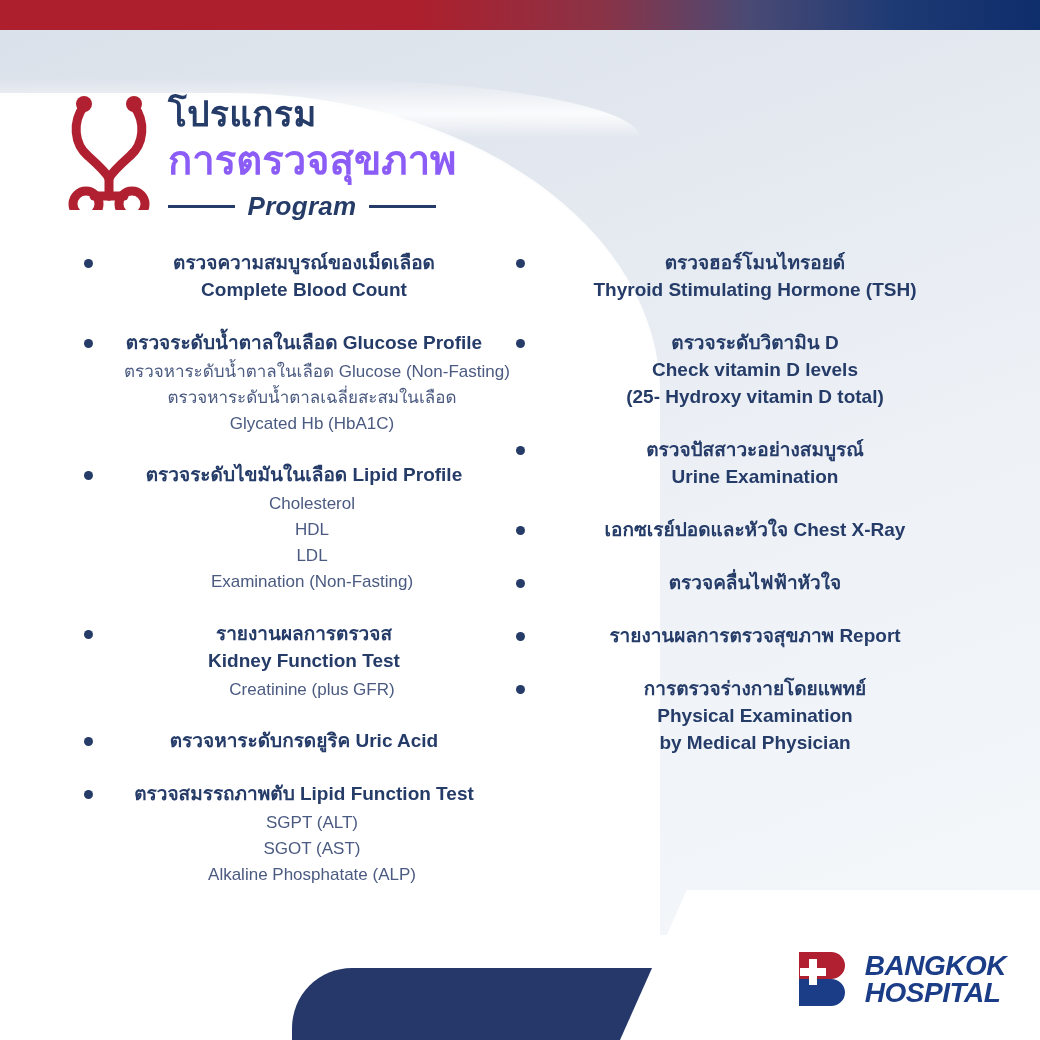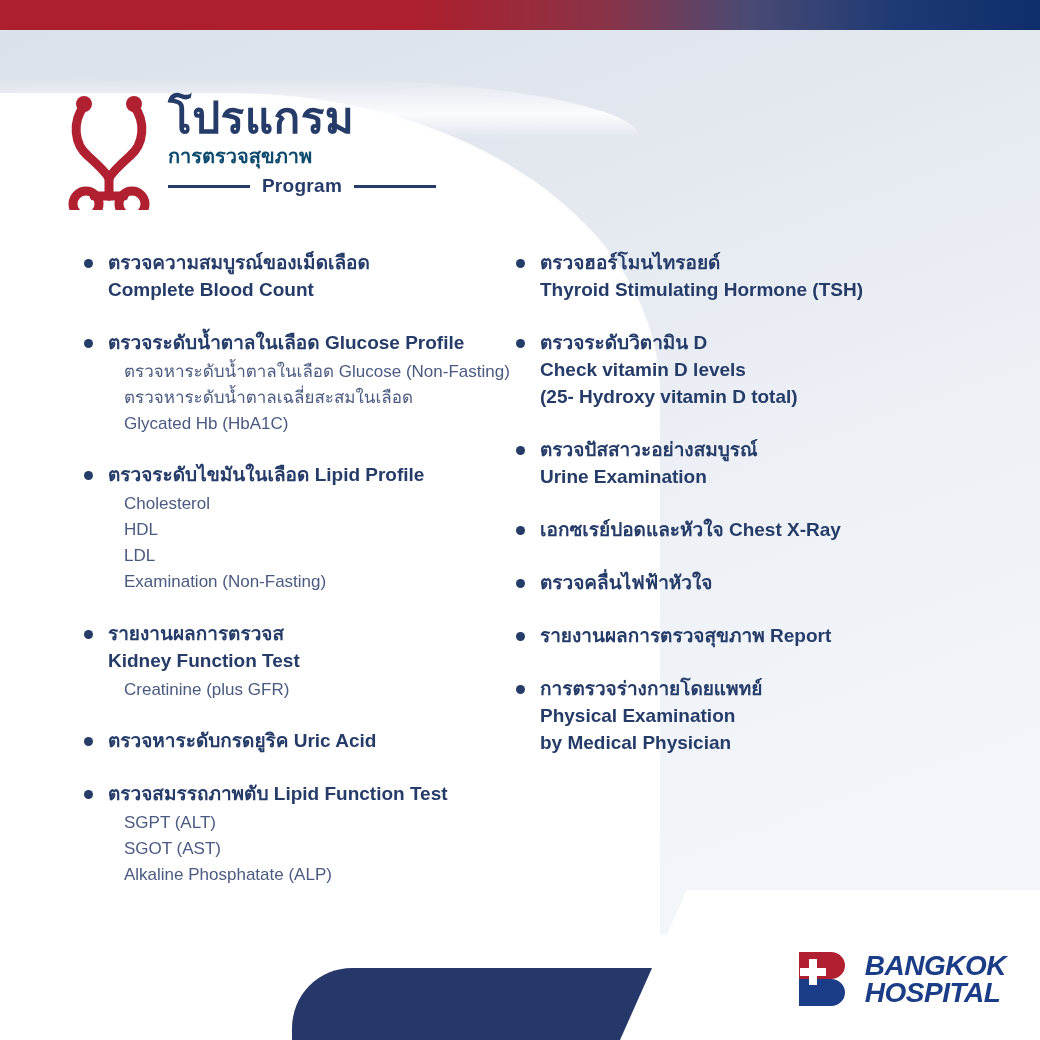--- a/index.html
+++ b/index.html
@@ -56,41 +56,41 @@
   .footer-navy-skew{
     position:absolute;left:700px;bottom:0;width:140px;height:72px;
     background:#26386a;transform:skewX(-24deg);transform-origin:bottom left;
   }
 
   
   .header{position:absolute;left:68px;top:92px;display:flex;align-items:flex-start;}
   .steth{width:86px;height:118px;margin-right:14px;flex:none;}
   .header-text{padding-top:4px;}
   .title-main{
-    font-size:44px;font-weight:bold;color:#253b68;line-height:1.0;
+    font-size:35px;font-weight:bold;color:#253b68;line-height:1.0;
     letter-spacing:.5px;white-space:nowrap;
   }
   .title-sub{
-    font-size:20px;font-weight:bold;color:#0c4a6e;line-height:1.25;
+    font-size:40px;font-weight:bold;color:#8b5cf6;line-height:1.25;
     margin-top:4px;white-space:nowrap;
   }
   .program-row{display:flex;align-items:center;margin-top:6px;width:268px;}
   .program-rule{flex:1;height:3px;background:#253b68;}
   .program-word{
-    font-size:19px;font-weight:bold;color:#253b68;
-    padding:0 12px;white-space:nowrap;letter-spacing:.3px;
+    font-size:26px;font-weight:bold;color:#253b68;
+    padding:0 12px;white-space:nowrap;letter-spacing:.3px;font-style:italic;
   }
 
   
   .columns{position:absolute;left:0;top:250px;width:1040px;display:flex;}
   .col{position:relative;}
   .col-left{width:500px;padding-left:84px;box-sizing:border-box;}
   .col-right{width:470px;padding-left:16px;box-sizing:border-box;}
 
-  .item{position:relative;padding-left:24px;margin-bottom:26px;}
+  .item{position:relative;padding-left:24px;margin-bottom:26px;text-align:center;}
   .bullet{
     position:absolute;left:0;top:9px;width:9px;height:9px;
     border-radius:50%;background:#253b68;
   }
   .item-line{
     font-size:19px;font-weight:bold;color:#253b68;
     line-height:1.42;white-space:nowrap;
   }
   .subs{margin-top:2px;padding-left:16px;}
   .sub-line{

